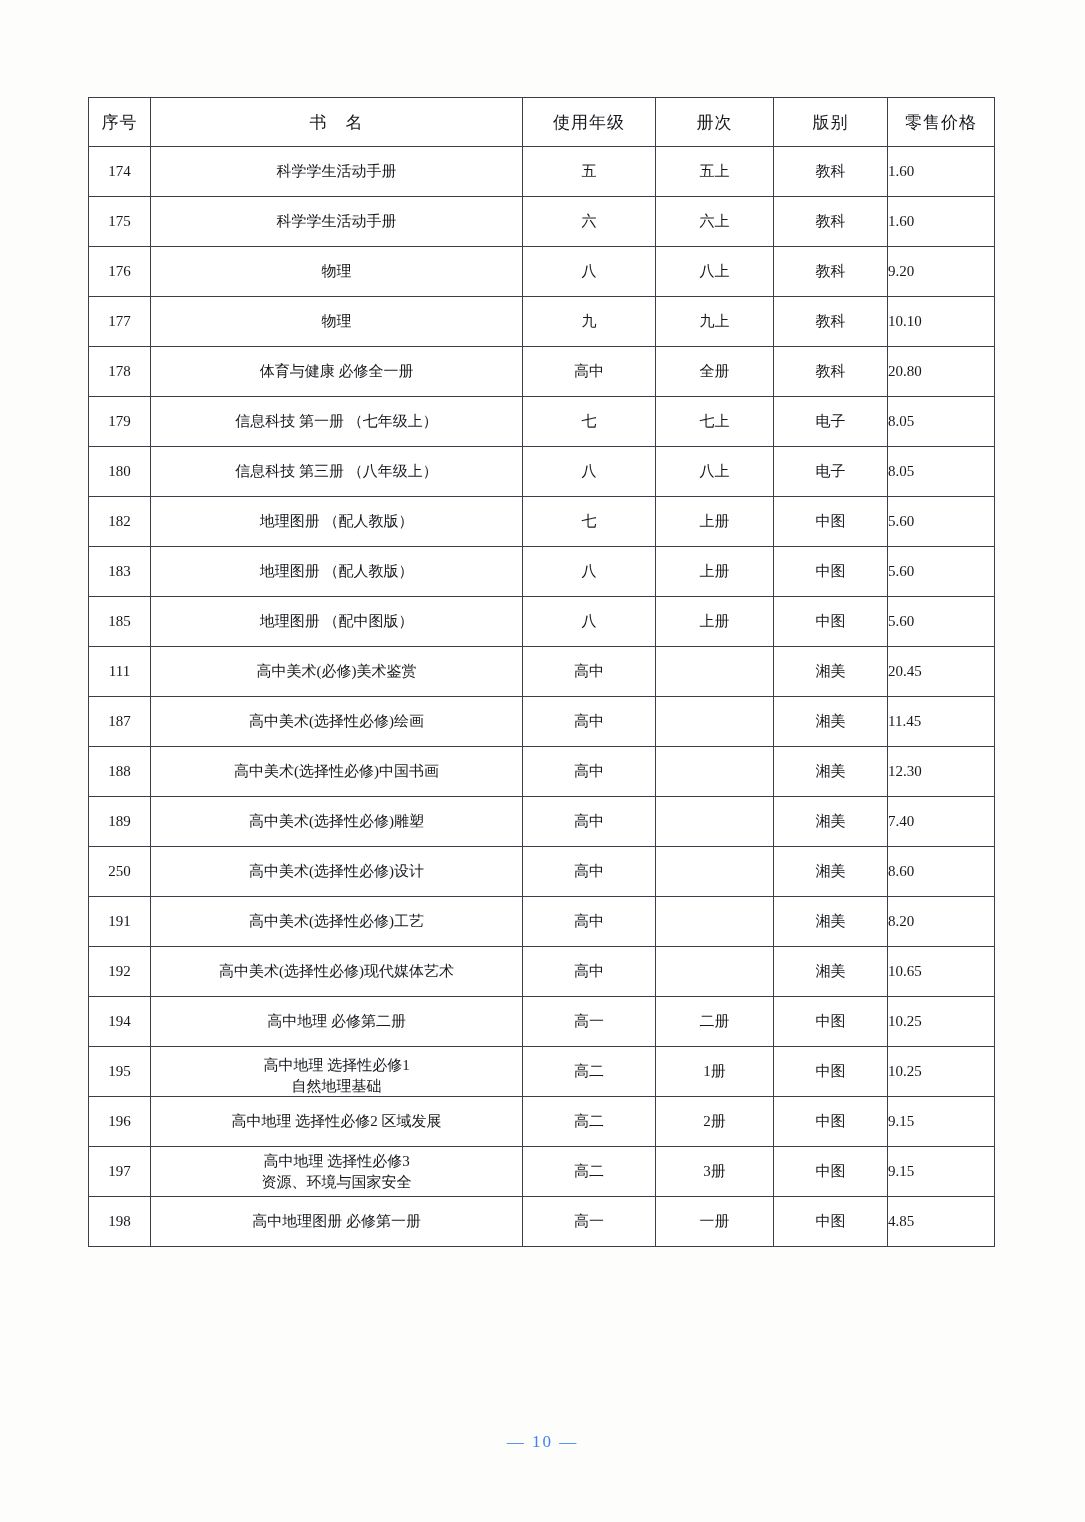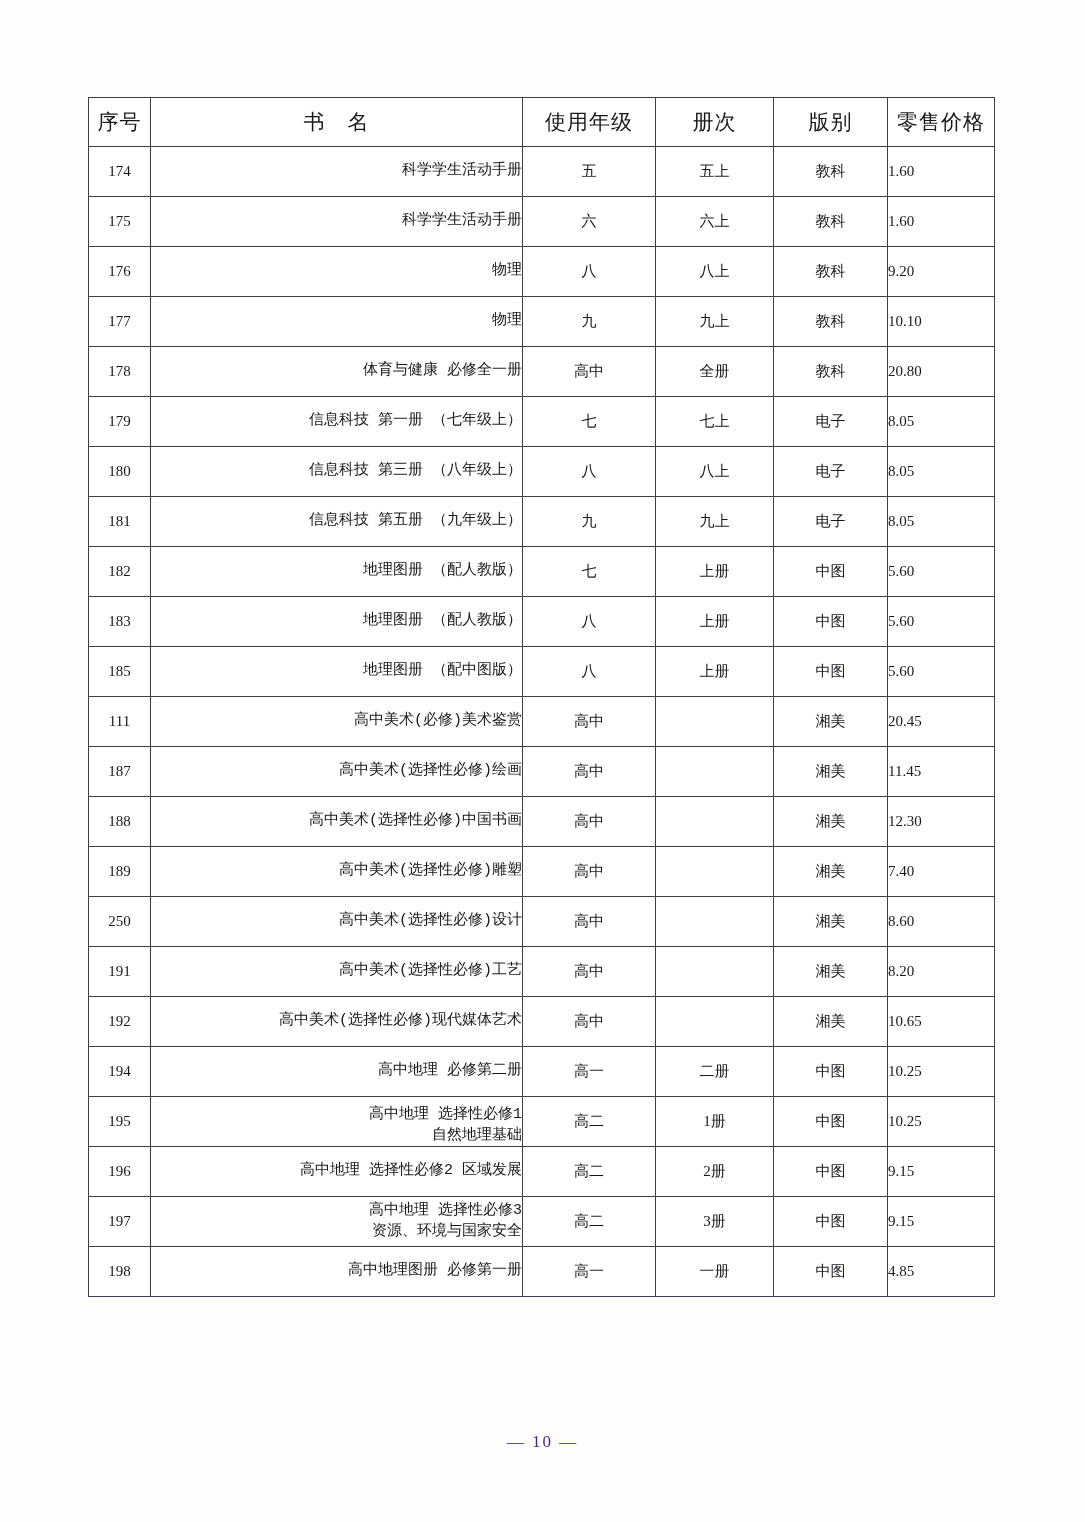--- a/index.html
+++ b/index.html
@@ -42,40 +42,39 @@
     color: #16181c;
     padding: 0;
     background: #ffffff;
   }
   table.booklist th {
     height: 48px;
     font-weight: normal;
     letter-spacing: 1px;
   }
   table.booklist thead th {
-    font-size: 21px;
+    font-size: 17px;
   }
   .col-no    { width: 62px; }
   .col-name  { width: 372px; }
   .col-grade { width: 133px; }
   .col-vol   { width: 118px; }
   .col-pub   { width: 114px; }
   .col-price { width: 107px; }
 
   td.c-no {
     text-align: center;
     font-family: "Liberation Serif", "DejaVu Serif", serif;
     font-size: 15px;
   }
   td.c-name {
-    text-align: right;
+    text-align: center;
     padding-left: 10px;
     line-height: 1.35;
     font-size: 15px;
-    font-family: Liberation Mono, monospace;
   }
   td.c-grade, td.c-vol, td.c-pub {
     text-align: center;
     font-size: 15px;
   }
   td.c-price {
     font-size: 15px;
     font-family: "Liberation Serif", "DejaVu Serif", serif;
   }
   tr.row { height: 50px; }
@@ -83,21 +82,21 @@
     display: block;
   }
   .footer {
     position: absolute;
     left: 0;
     top: 1432px;
     width: 1085px;
     text-align: center;
     font-size: 17px;
     letter-spacing: 2px;
-    color: #4c1d95;
+    color: #3b82f6;
   }
   .footer span { padding-left: 0; }
   .hdr-no   { letter-spacing: 1px; }
   .hdr-name { letter-spacing: 10px; }
 </style>
 </head>
 <body>
 
 <div class="page">
 
@@ -172,28 +171,20 @@
           </tr>
           <tr class="row">
             <td class="c-no">180</td>
             <td class="c-name">信息科技 第三册 （八年级上）</td>
             <td class="c-grade">八</td>
             <td class="c-vol">八上</td>
             <td class="c-pub">电子</td>
             <td class="c-price">8.05</td>
           </tr>
           <tr class="row">
-            <td class="c-no">181</td>
-            <td class="c-name">信息科技 第五册 （九年级上）</td>
-            <td class="c-grade">九</td>
-            <td class="c-vol">九上</td>
-            <td class="c-pub">电子</td>
-            <td class="c-price">8.05</td>
-          </tr>
-          <tr class="row">
             <td class="c-no">182</td>
             <td class="c-name">地理图册 （配人教版）</td>
             <td class="c-grade">七</td>
             <td class="c-vol">上册</td>
             <td class="c-pub">中图</td>
             <td class="c-price">5.60</td>
           </tr>
           <tr class="row">
             <td class="c-no">183</td>
             <td class="c-name">地理图册 （配人教版）</td>

